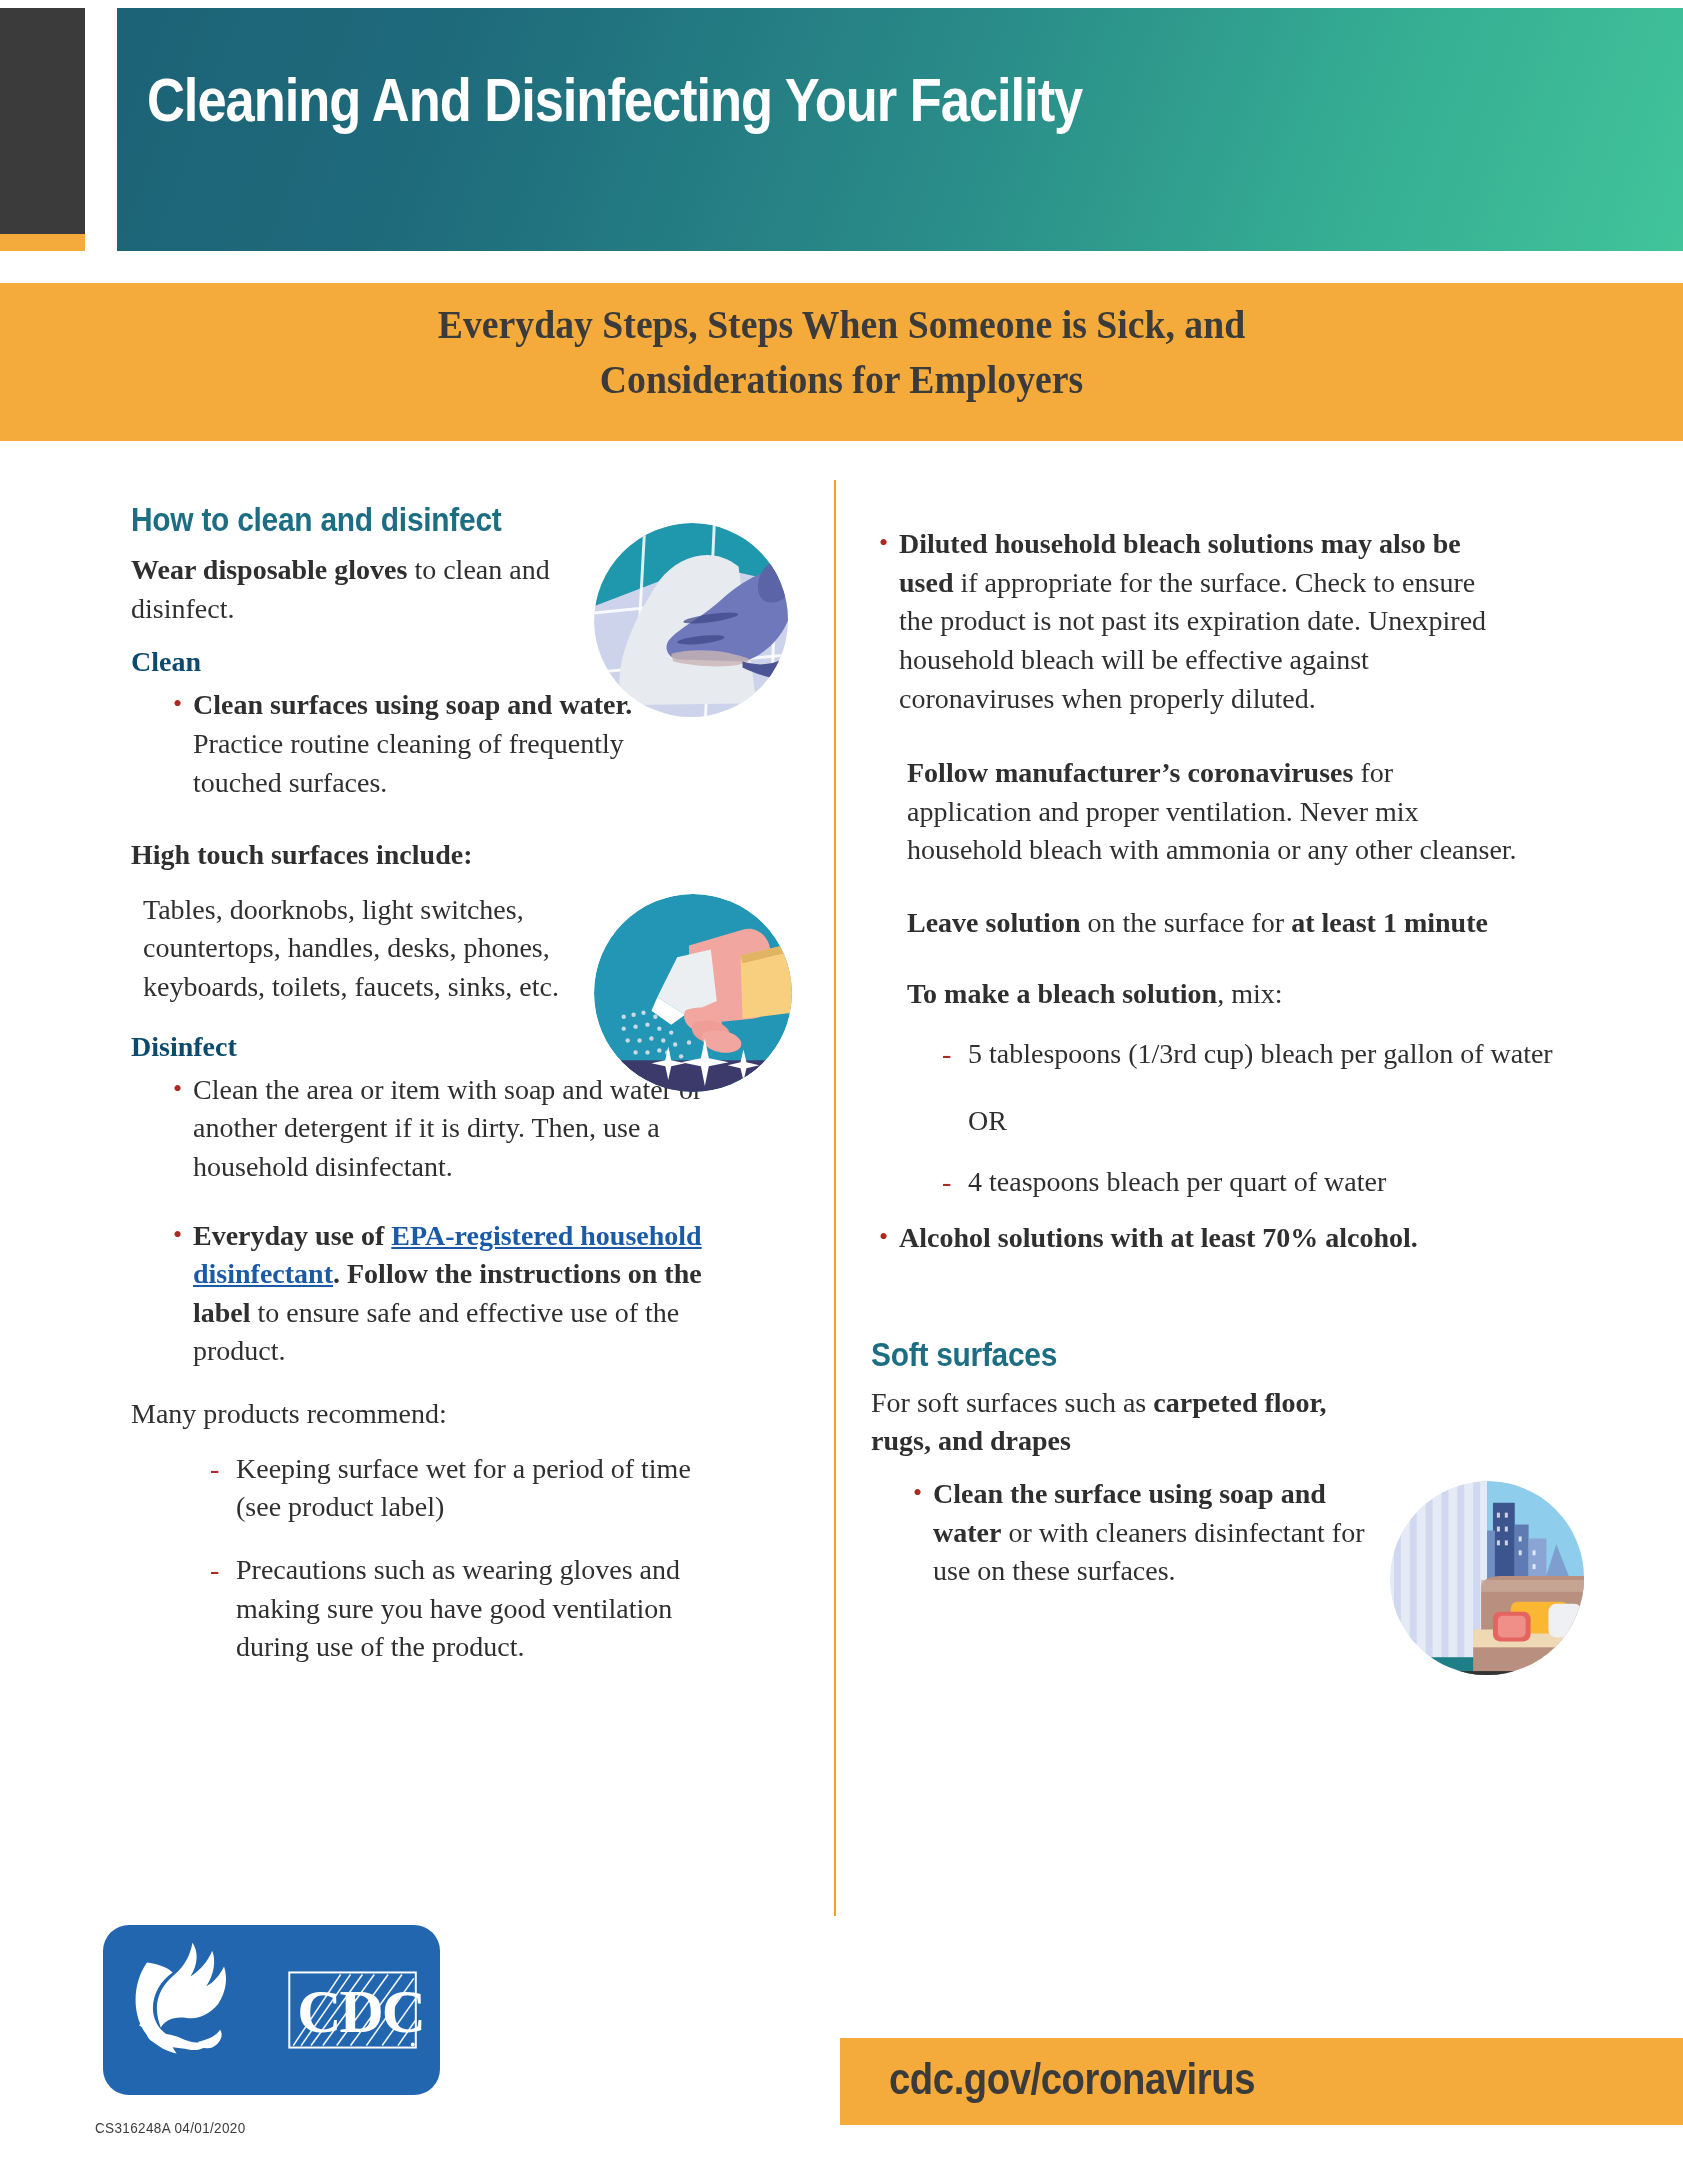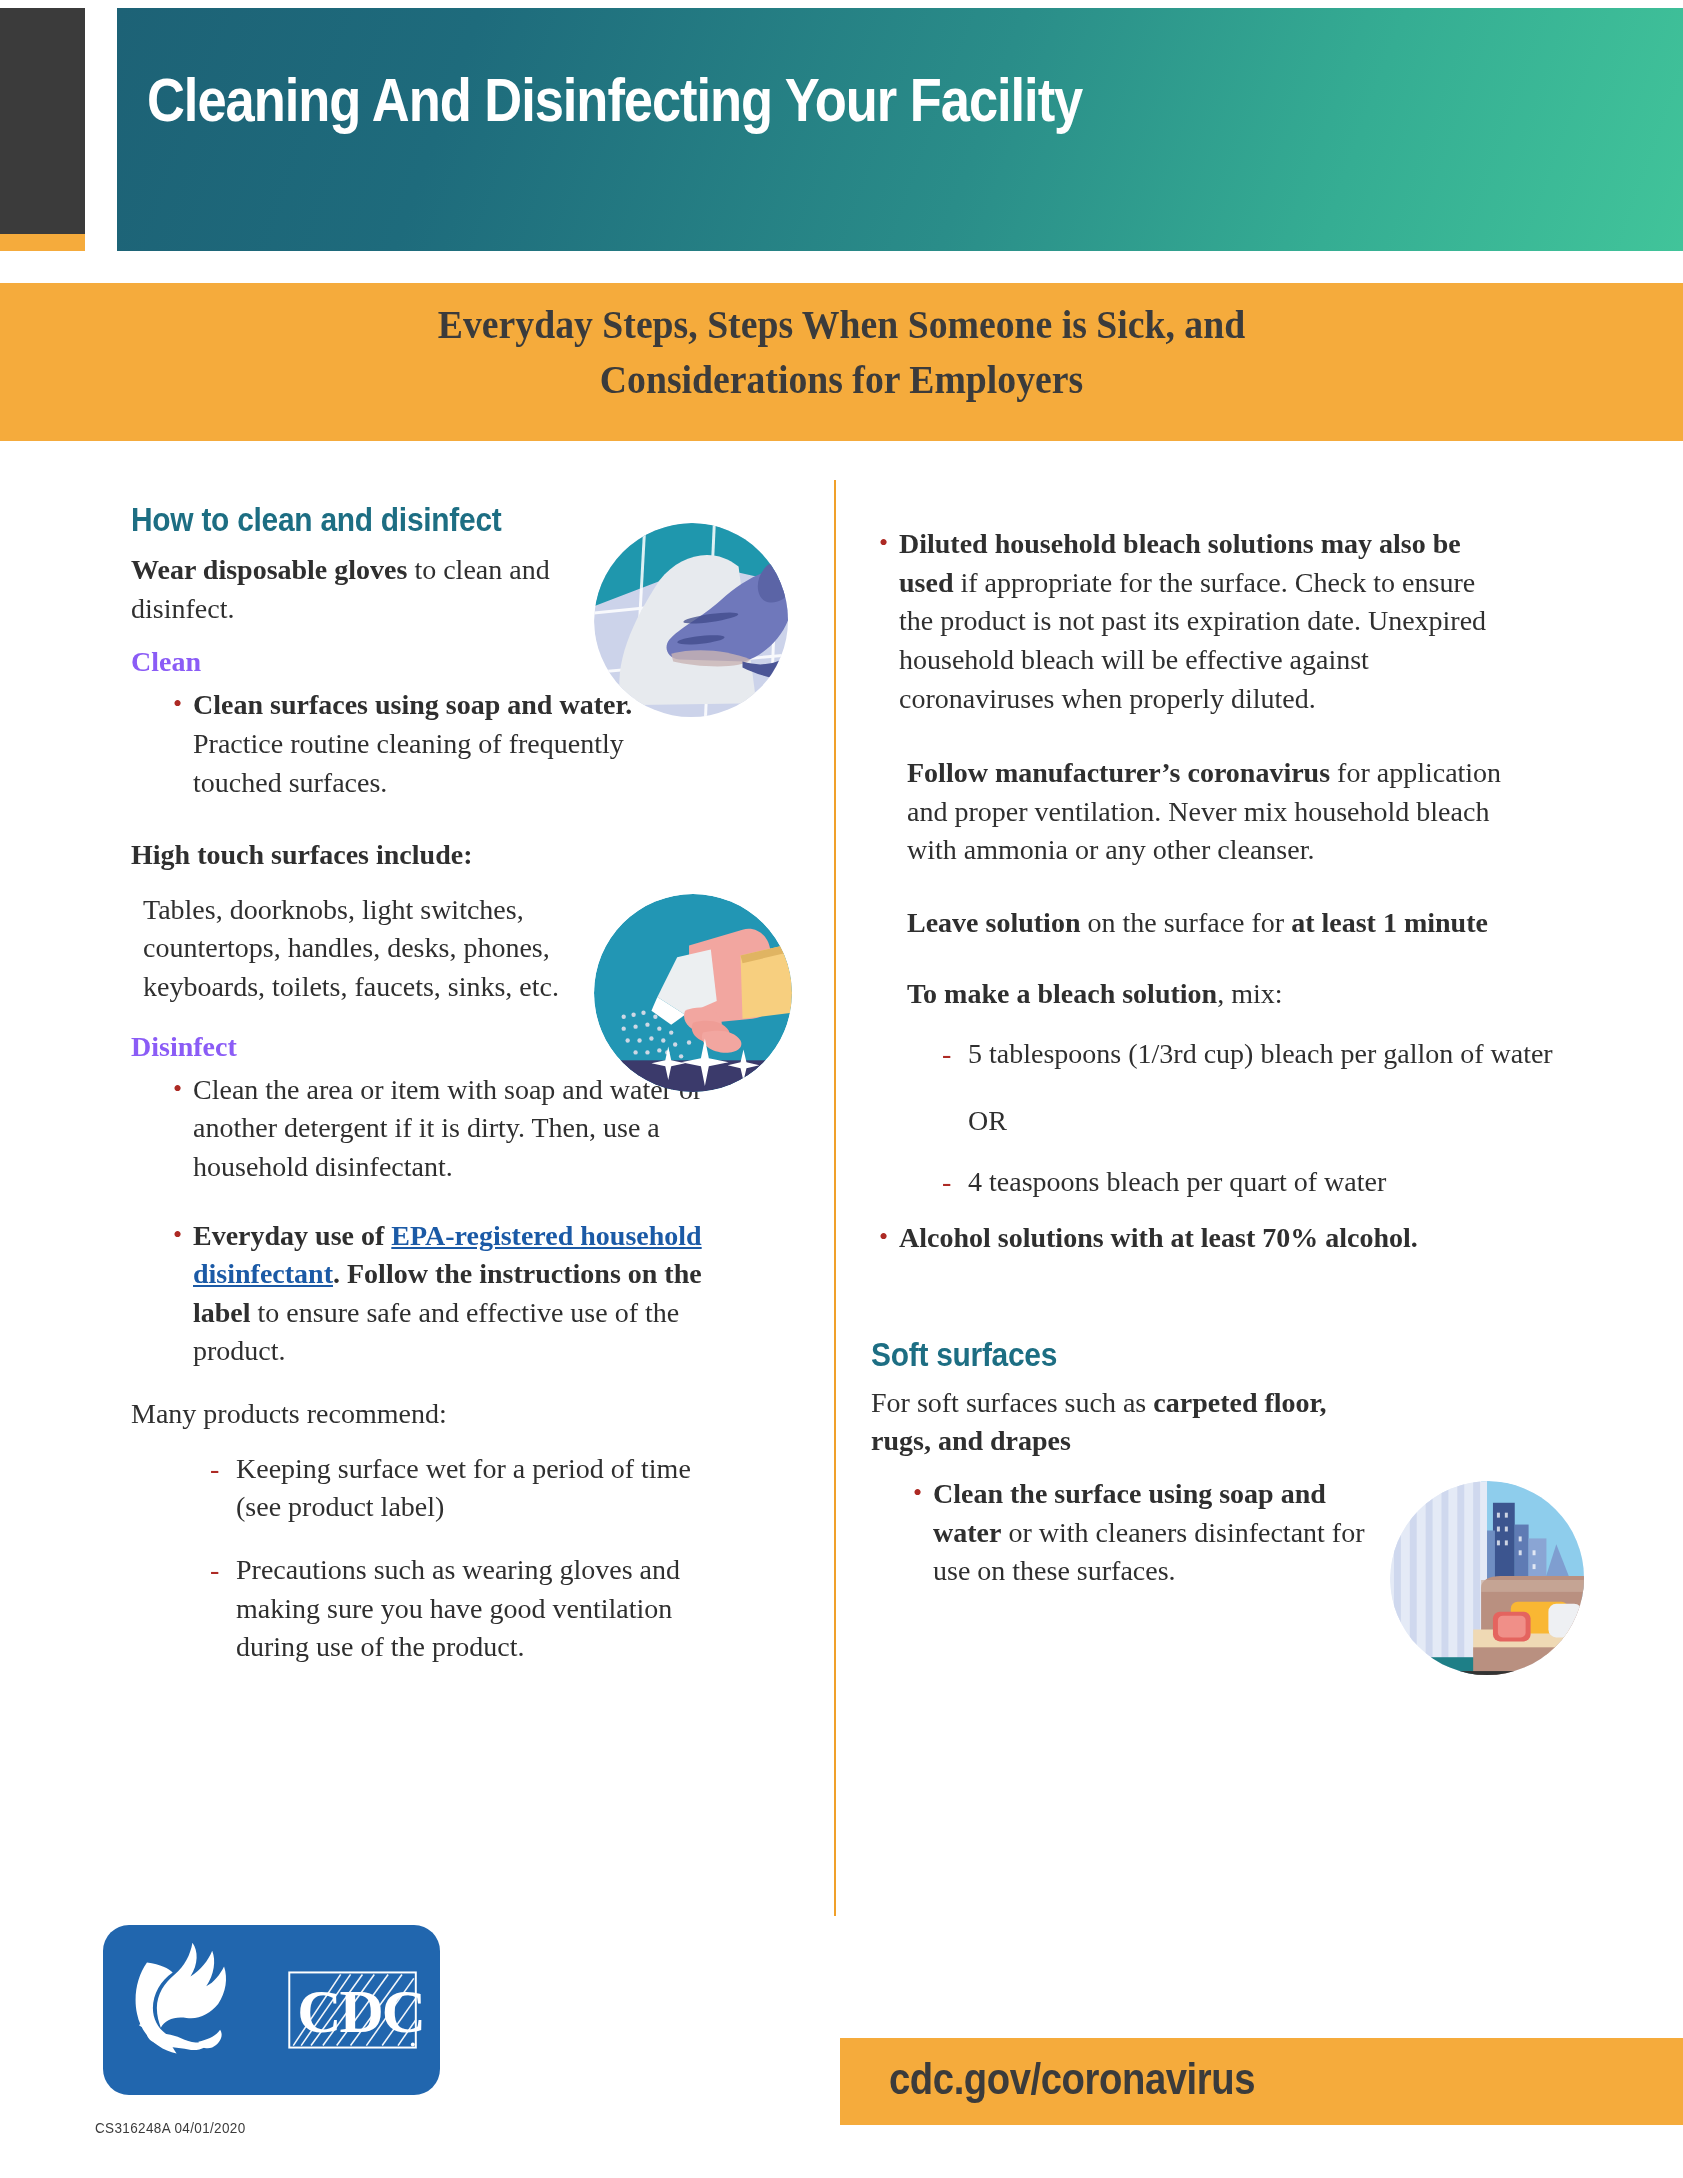--- a/index.html
+++ b/index.html
@@ -77,21 +77,21 @@
     color:#1d6e83;
     letter-spacing:-0.3px;
     transform:scaleX(0.88);
     transform-origin:left center;
     margin:0 0 12px 0;
   }
   .blue-sub{
     font-family:"Liberation Serif", serif;
     font-weight:bold;
     font-size:28px;
-    color:#8b5cf6;
+    color:#0c4a6e;
     margin:18px 0 8px 0;
   }
   .body-p{
     font-size:28px;
     line-height:1.38;
     margin:0 0 10px 0;
   }
   .body-p b{font-weight:bold;}
 
   .bullet-row{
@@ -249,21 +249,21 @@
 <div id="right-col">
 
   <div class="bullet-row" style="width:644px;">
     <span class="bullet-dot">•</span>
     <span class="bullet-text">
       <b>Diluted household bleach solutions may also be used</b><span> if appropriate for the surface. Check to ensure the product is not past its expiration date. Unexpired household bleach will be effective against coronaviruses when properly diluted.</span>
     </span>
   </div>
 
   <p class="body-p" style="width:614px;margin-left:36px;margin-top:36px;">
-    <b>Follow manufacturer’s coronavirus</b><span> for application and proper ventilation. Never mix household bleach with ammonia or any other cleanser.</span>
+    <b>Follow manufacturer’s coronaviruses</b><span> for application and proper ventilation. Never mix household bleach with ammonia or any other cleanser.</span>
   </p>
 
   <p class="body-p" style="width:614px;margin-left:36px;margin-top:34px;">
     <b>Leave solution</b><span> on the surface for </span><b>at least 1 minute</b>
   </p>
 
   <p class="body-p" style="width:614px;margin-left:36px;margin-top:32px;">
     <b>To make a bleach solution</b><span>, mix:</span>
   </p>
 

